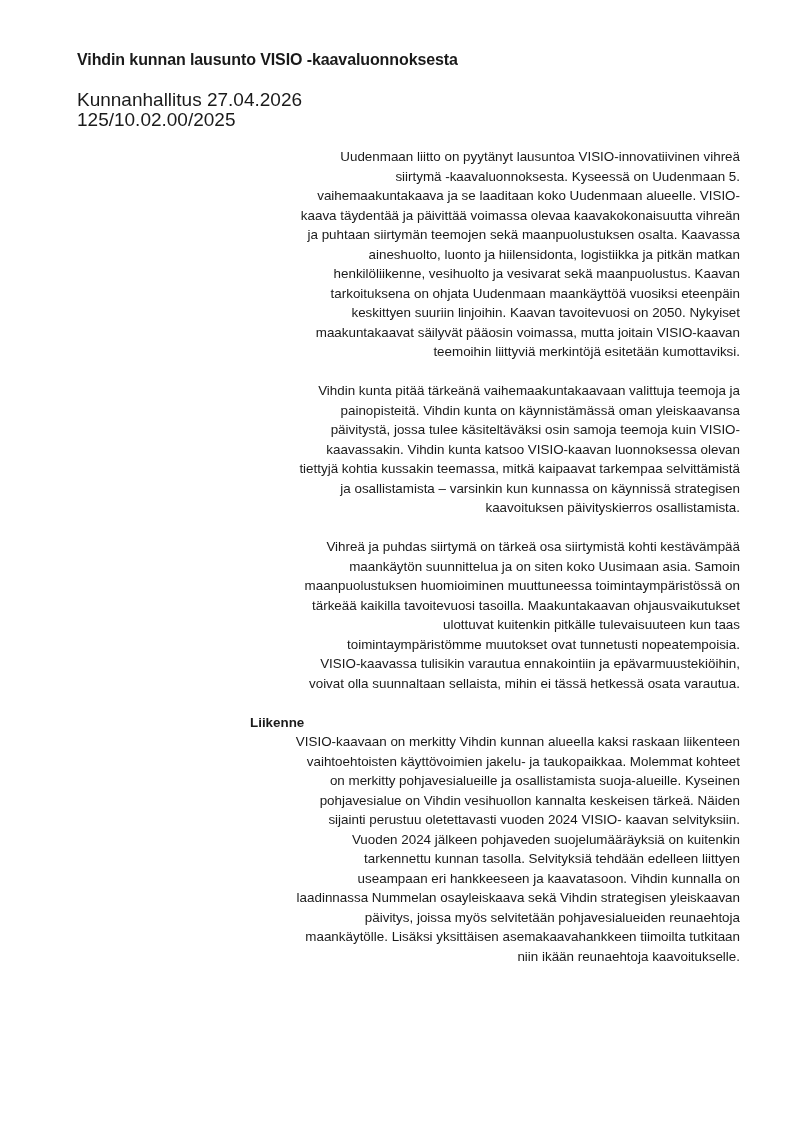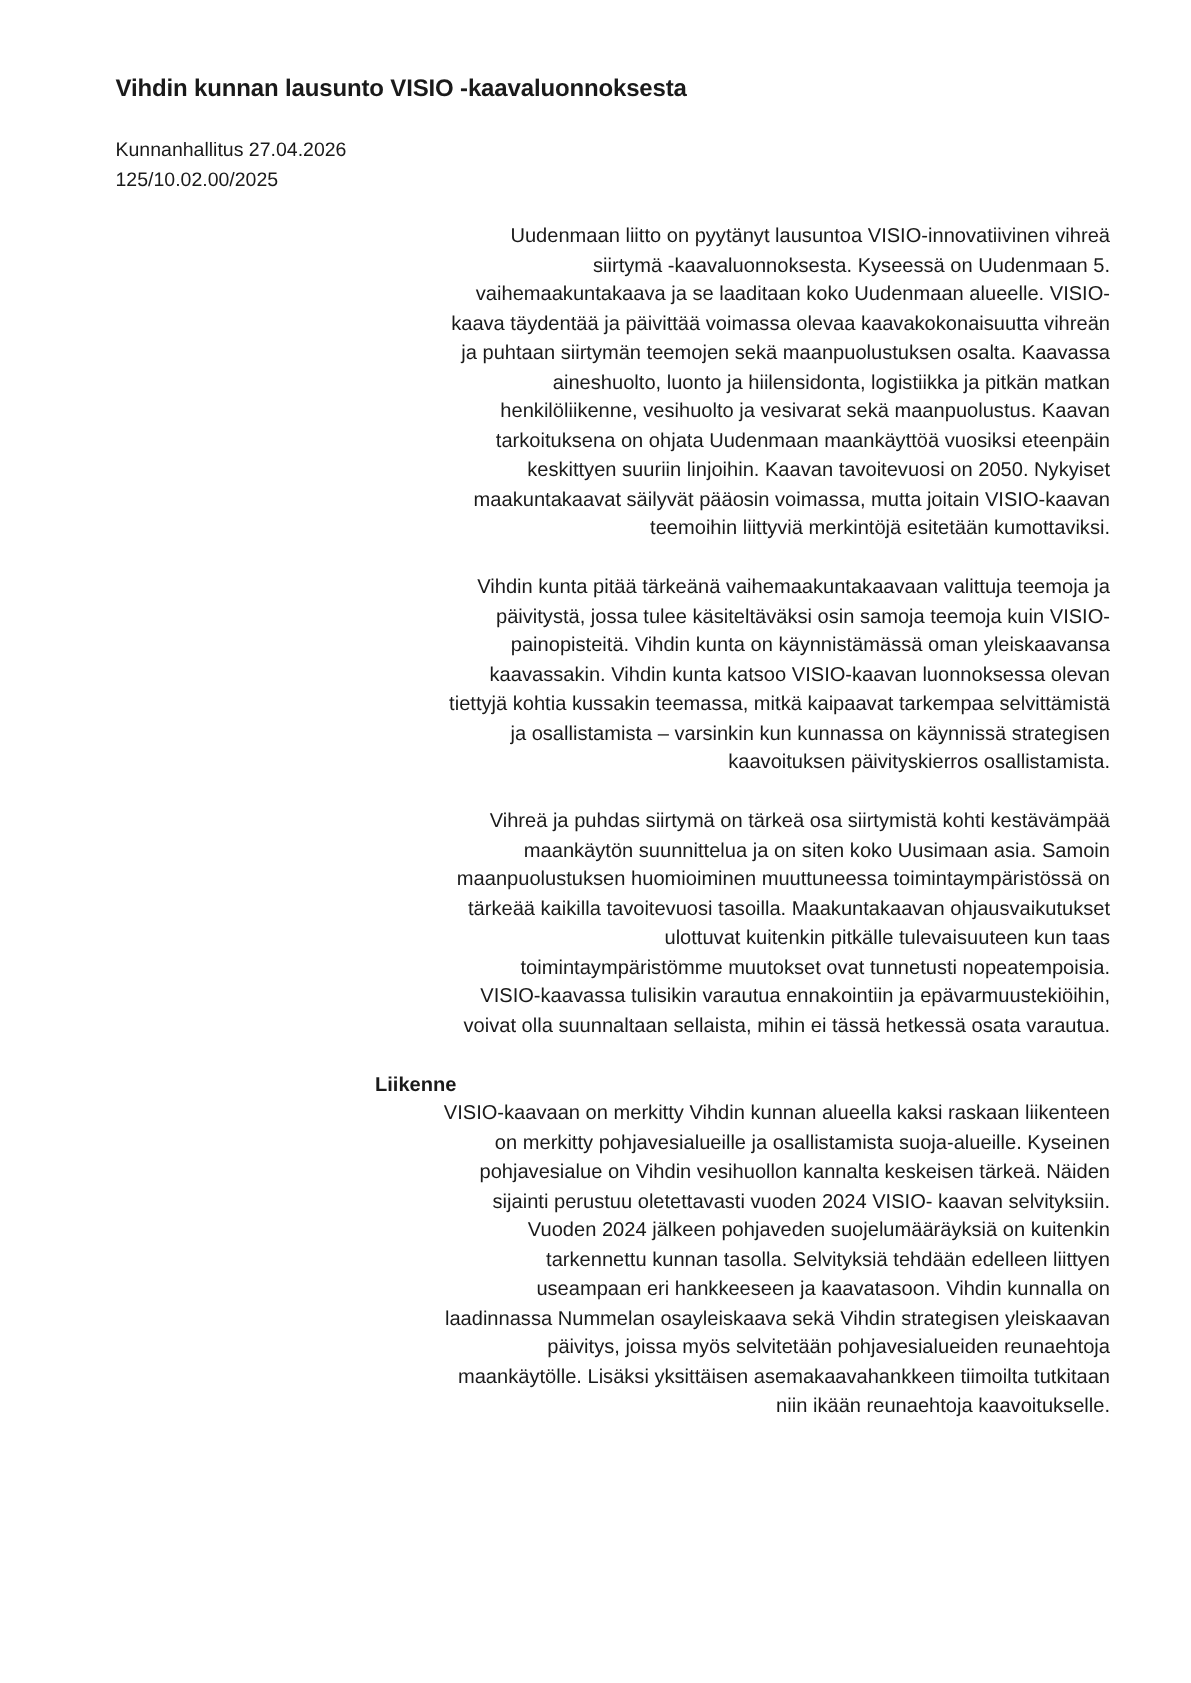--- a/index.html
+++ b/index.html
@@ -1,19 +1,19 @@
 <!DOCTYPE html>
 <html><head>
 <meta charset="utf-8">
 <style>
   html, body { margin: 0; padding: 0; background: #ffffff; }
   body { width: 794px; height: 1122px; position: relative; overflow: hidden;
          font-family: "Liberation Sans", sans-serif; color: #1a1a1a; }
   .title { position: absolute; left: 77px; top: 51px; font-size: 16px; font-weight: bold; letter-spacing: -0.1px; }
-  .meta { position: absolute; left: 77px; top: 90px; font-size: 13px; line-height: 19.5px; }
+  .meta { position: absolute; left: 77px; top: 90px; font-size: 19px; line-height: 19.5px; }
   .meta div { white-space: nowrap; }
   .body { position: absolute; left: 250px; top: 147px; width: 490px; font-size: 13.4px; line-height: 19.5px; }
   .para { margin: 0 0 19.5px 0; }
   .line { display: block; white-space: nowrap; text-align: right; }
   .section-heading { font-weight: bold; display: block; }
 </style>
 </head>
 <body>
 
 <div class="title">Vihdin kunnan lausunto VISIO -kaavaluonnoksesta</div>
@@ -33,42 +33,43 @@
         <span class="line">ja puhtaan siirtymän teemojen sekä maanpuolustuksen osalta. Kaavassa</span>
         <span class="line">aineshuolto, luonto ja hiilensidonta, logistiikka ja pitkän matkan</span>
         <span class="line">henkilöliikenne, vesihuolto ja vesivarat sekä maanpuolustus. Kaavan</span>
         <span class="line">tarkoituksena on ohjata Uudenmaan maankäyttöä vuosiksi eteenpäin</span>
         <span class="line">keskittyen suuriin linjoihin. Kaavan tavoitevuosi on 2050. Nykyiset</span>
         <span class="line">maakuntakaavat säilyvät pääosin voimassa, mutta joitain VISIO-kaavan</span>
         <span class="line">teemoihin liittyviä merkintöjä esitetään kumottaviksi.</span>
       </div>
       <div class="para">
         <span class="line">Vihdin kunta pitää tärkeänä vaihemaakuntakaavaan valittuja teemoja ja</span>
+        <span class="line">painopisteitä. Vihdin kunta on käynnistämässä oman yleiskaavansa</span>
         <span class="line">päivitystä, jossa tulee käsiteltäväksi osin samoja teemoja kuin VISIO-</span>
-        <span class="line">painopisteitä. Vihdin kunta on käynnistämässä oman yleiskaavansa</span>
         <span class="line">kaavassakin. Vihdin kunta katsoo VISIO-kaavan luonnoksessa olevan</span>
         <span class="line">tiettyjä kohtia kussakin teemassa, mitkä kaipaavat tarkempaa selvittämistä</span>
         <span class="line">ja osallistamista – varsinkin kun kunnassa on käynnissä strategisen</span>
         <span class="line">kaavoituksen päivityskierros osallistamista.</span>
       </div>
       <div class="para">
         <span class="line">Vihreä ja puhdas siirtymä on tärkeä osa siirtymistä kohti kestävämpää</span>
         <span class="line">maankäytön suunnittelua ja on siten koko Uusimaan asia. Samoin</span>
         <span class="line">maanpuolustuksen huomioiminen muuttuneessa toimintaympäristössä on</span>
         <span class="line">tärkeää kaikilla tavoitevuosi tasoilla. Maakuntakaavan ohjausvaikutukset</span>
         <span class="line">ulottuvat kuitenkin pitkälle tulevaisuuteen kun taas</span>
         <span class="line">toimintaympäristömme muutokset ovat tunnetusti nopeatempoisia.</span>
         <span class="line">VISIO-kaavassa tulisikin varautua ennakointiin ja epävarmuustekiöihin,</span>
         <span class="line">voivat olla suunnaltaan sellaista, mihin ei tässä hetkessä osata varautua.</span>
       </div>
     </div>
   <div class="para">
     <span class="section-heading">Liikenne</span>
     <div id="section-lines">
         <span class="line">VISIO-kaavaan on merkitty Vihdin kunnan alueella kaksi raskaan liikenteen</span>
+        <span class="line">vaihtoehtoisten käyttövoimien jakelu- ja taukopaikkaa. Molemmat kohteet</span>
         <span class="line">on merkitty pohjavesialueille ja osallistamista suoja-alueille. Kyseinen</span>
         <span class="line">pohjavesialue on Vihdin vesihuollon kannalta keskeisen tärkeä. Näiden</span>
         <span class="line">sijainti perustuu oletettavasti vuoden 2024 VISIO- kaavan selvityksiin.</span>
         <span class="line">Vuoden 2024 jälkeen pohjaveden suojelumääräyksiä on kuitenkin</span>
         <span class="line">tarkennettu kunnan tasolla. Selvityksiä tehdään edelleen liittyen</span>
         <span class="line">useampaan eri hankkeeseen ja kaavatasoon. Vihdin kunnalla on</span>
         <span class="line">laadinnassa Nummelan osayleiskaava sekä Vihdin strategisen yleiskaavan</span>
         <span class="line">päivitys, joissa myös selvitetään pohjavesialueiden reunaehtoja</span>
         <span class="line">maankäytölle. Lisäksi yksittäisen asemakaavahankkeen tiimoilta tutkitaan</span>
         <span class="line">niin ikään reunaehtoja kaavoitukselle.</span>

